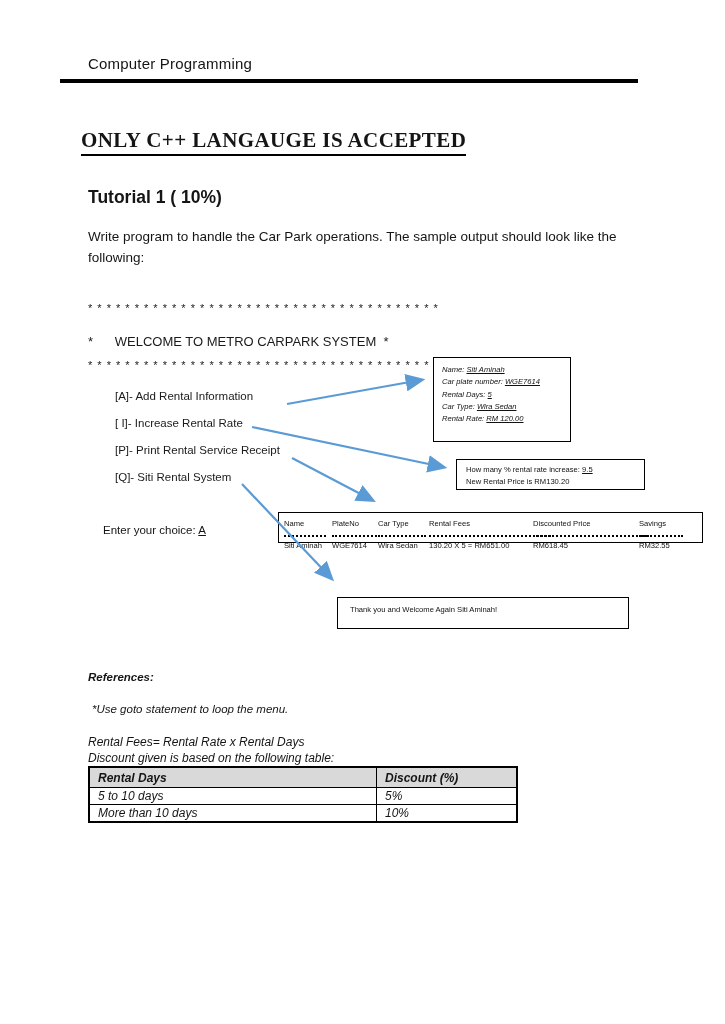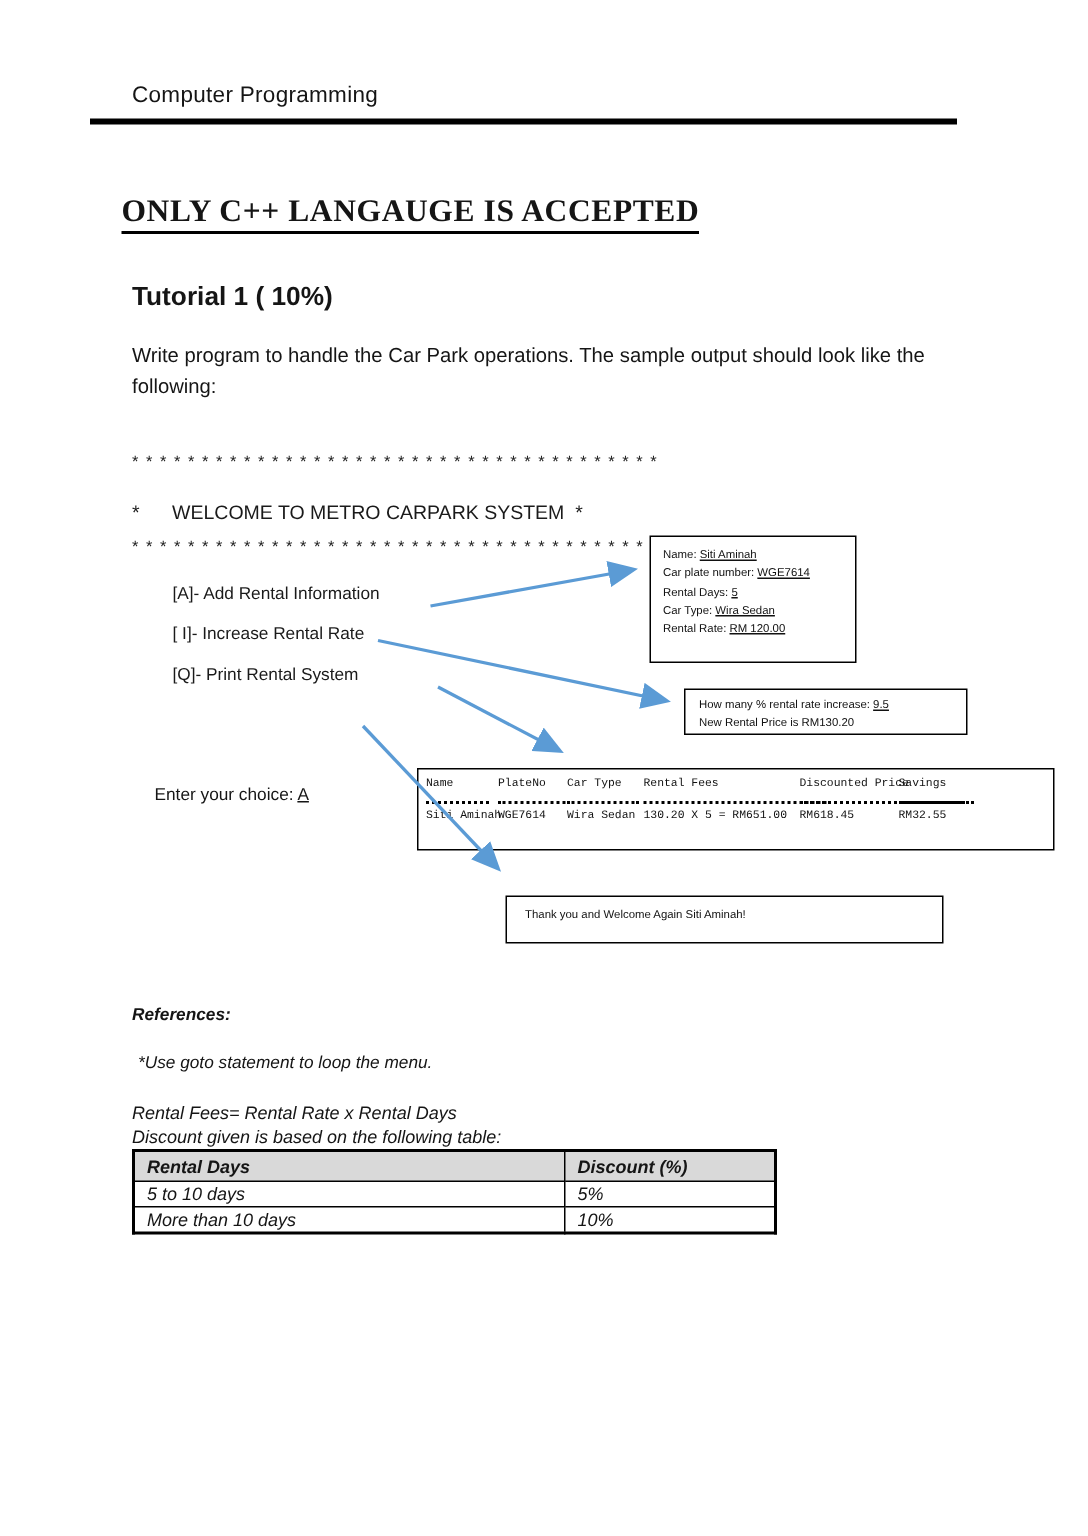--- a/index.html
+++ b/index.html
@@ -32,37 +32,37 @@
   .stars{left:88px;top:302px;font-size:11px;word-spacing:2px;white-space:pre;color:#222;}
   .stars2{top:359px;}
   .welcome{left:88px;top:334px;font-size:13px;white-space:pre;color:#1a1a1a;}
   .menu{left:115px;top:390px;}
   .menu-item{font-size:11.5px;height:27px;white-space:pre;color:#1a1a1a;}
   .prompt{left:103px;top:524px;font-size:11.5px;}
   .u{text-decoration:underline;}
 
   
   .callout{border:1.6px solid #000;background:#fff;font-size:7.6px;color:#111;}
-  .box-info{left:433px;top:357px;width:138px;height:85px;padding:6px 6px 0 8px;line-height:1.62;box-sizing:border-box;}
+  .box-info{left:433px;top:357px;width:138px;height:85px;padding:6px 6px 0 8px;line-height:1.62;box-sizing:border-box;font-style:italic;}
   .box-rate{left:456px;top:459px;width:189px;height:31px;padding:4px 6px 0 9px;line-height:1.6;box-sizing:border-box;}
   .box-thanks{left:337px;top:597px;width:292px;height:32px;padding:7px 6px 0 12px;box-sizing:border-box;}
   .box-line{white-space:nowrap;}
 
   
-  .box-receipt{left:278px;top:512px;width:425px;height:55px;box-sizing:border-box;font-family:Liberation Mono, monospace;}
+  .box-receipt{left:278px;top:512px;width:425px;height:31px;box-sizing:border-box;}
   .rcol{position:absolute;top:6px;white-space:nowrap;}
   .rcol .hdr{display:block;font-size:7.6px;margin-bottom:7px;}
   .rcol .dots{display:block;border-top:2px dotted #000;height:2px;margin-bottom:2px;}
   .rcol .val{display:block;font-size:7.6px;}
   .rc1{left:5px;}  .rc1 .dots{width:42px;}
   .rc2{left:53px;} .rc2 .dots{width:45px;}
   .rc3{left:99px;} .rc3 .dots{width:48px;}
   .rc4{left:150px;}.rc4 .dots{width:122px;}
   .rc5{left:254px;}.rc5 .dots{width:116px;}
-  .rc6{left:320px;}.rc6 .dots{width:44px;}
+  .rc6{left:360px;}.rc6 .dots{width:44px;}
 
   
   .refs-heading{left:88px;top:671px;font-size:11.5px;font-weight:bold;font-style:italic;}
   .refs-note{left:92px;top:703px;font-size:11.5px;font-style:italic;}
   .refs-formula{left:88px;top:735px;font-size:12px;font-style:italic;}
   .refs-intro{left:88px;top:751px;font-size:12px;font-style:italic;}
 
   
   .discount{left:88px;top:766px;width:430px;border-collapse:collapse;font-size:12px;font-style:italic;}
   .discount td{border:1px solid #000;padding:1px 8px;height:14px;vertical-align:middle;}
@@ -86,21 +86,22 @@
   <div class="abs tutorial-heading">Tutorial 1 ( 10%)</div>
   <div class="abs intro">Write program to handle the Car Park operations. The sample output should look like the following:</div>
 
   <div class="abs stars">* * * * * * * * * * * * * * * * * * * * * * * * * * * * * * * * * * * * * *</div>
   <div class="abs welcome">*      WELCOME TO METRO CARPARK SYSTEM  *</div>
   <div class="abs stars stars2">* * * * * * * * * * * * * * * * * * * * * * * * * * * * * * * * * * * * * *</div>
 
   <div class="abs menu">
     <div class="menu-item">[A]- Add Rental Information</div>
     <div class="menu-item">[ I]- Increase Rental Rate</div>
-    <div class="menu-item">[Q]- Print Rental System</div>
+    <div class="menu-item">[P]- Print Rental Service Receipt</div>
+    <div class="menu-item">[Q]- Siti Rental System</div>
   </div>
 
   <div class="abs prompt"><span>Enter your choice: </span><span class="u">A</span></div>
 
   <div class="abs callout box-info">
     <div class="box-line"><span>Name: </span><span class="u">Siti Aminah</span></div>
     <div class="box-line"><span>Car plate number: </span><span class="u">WGE7614</span></div>
     <div class="box-line"><span>Rental Days: </span><span class="u">5</span></div>
     <div class="box-line"><span>Car Type: </span><span class="u">Wira Sedan</span></div>
     <div class="box-line"><span>Rental Rate: </span><span class="u">RM 120.00</span></div>

